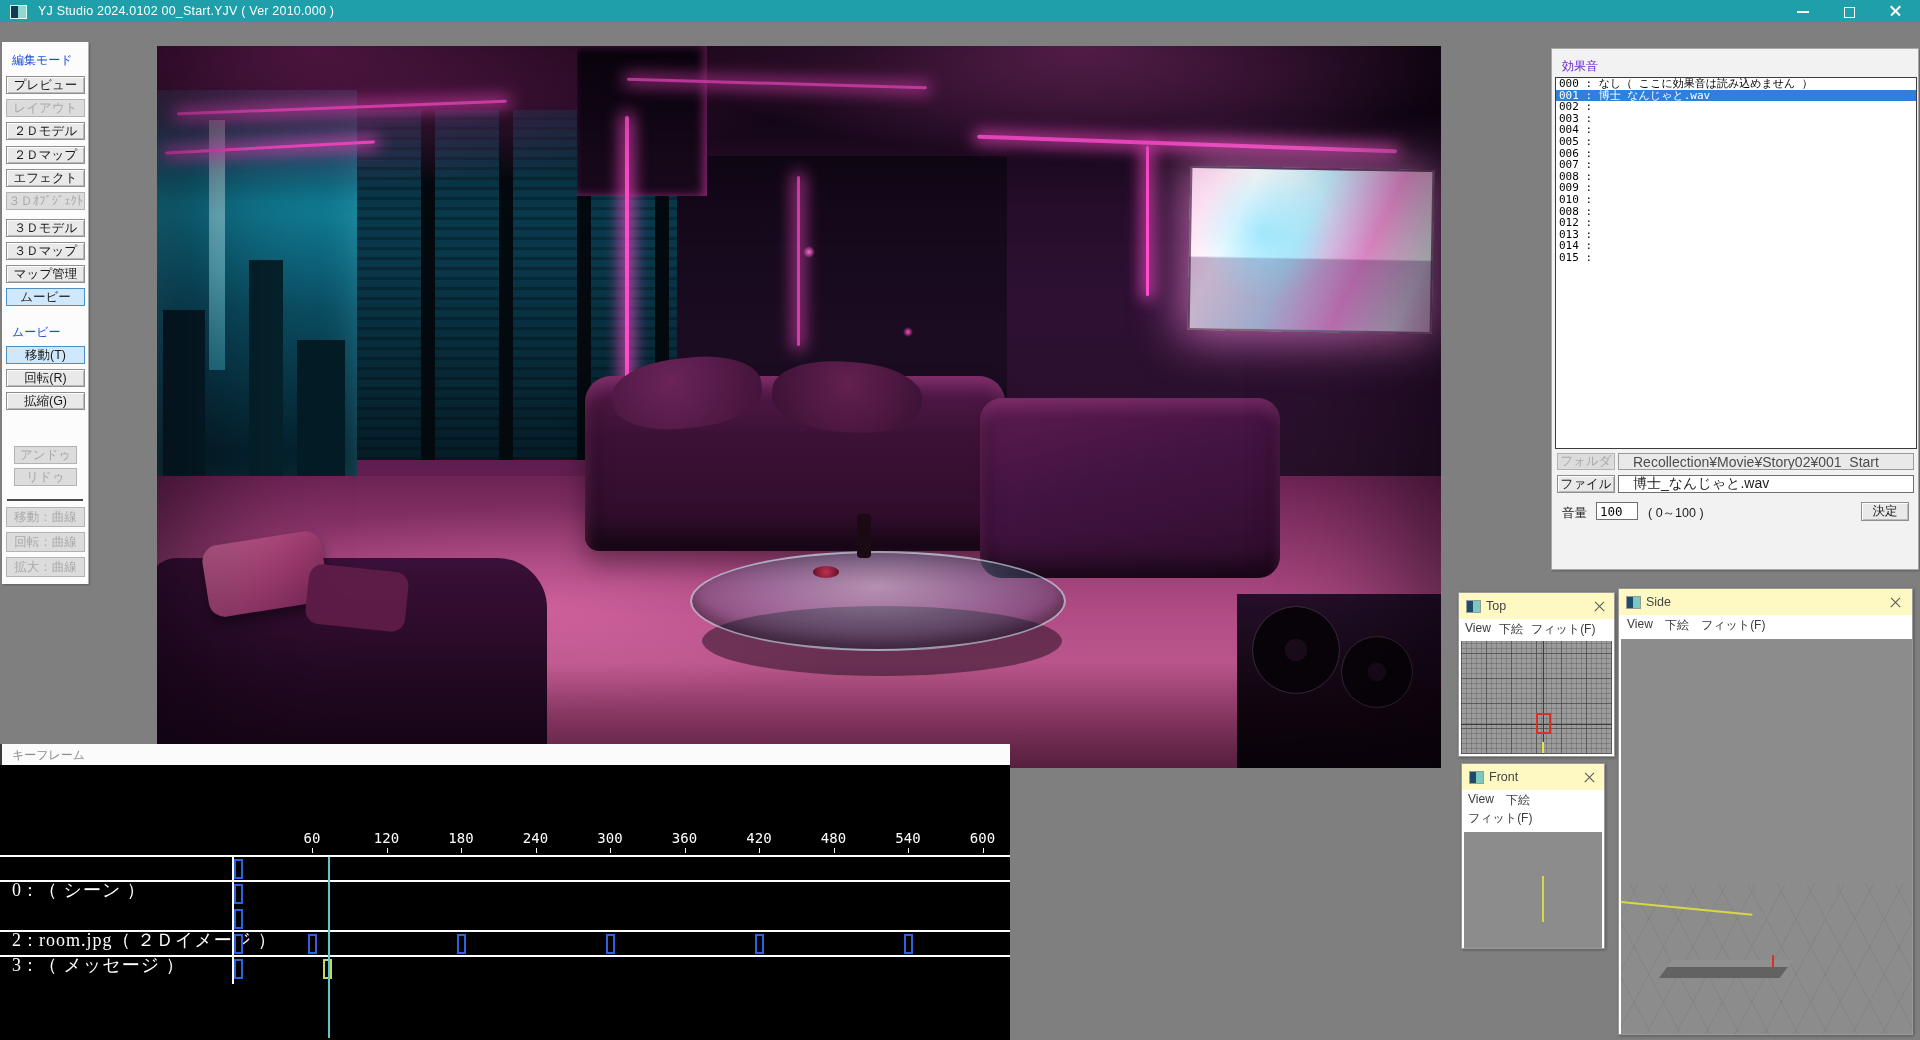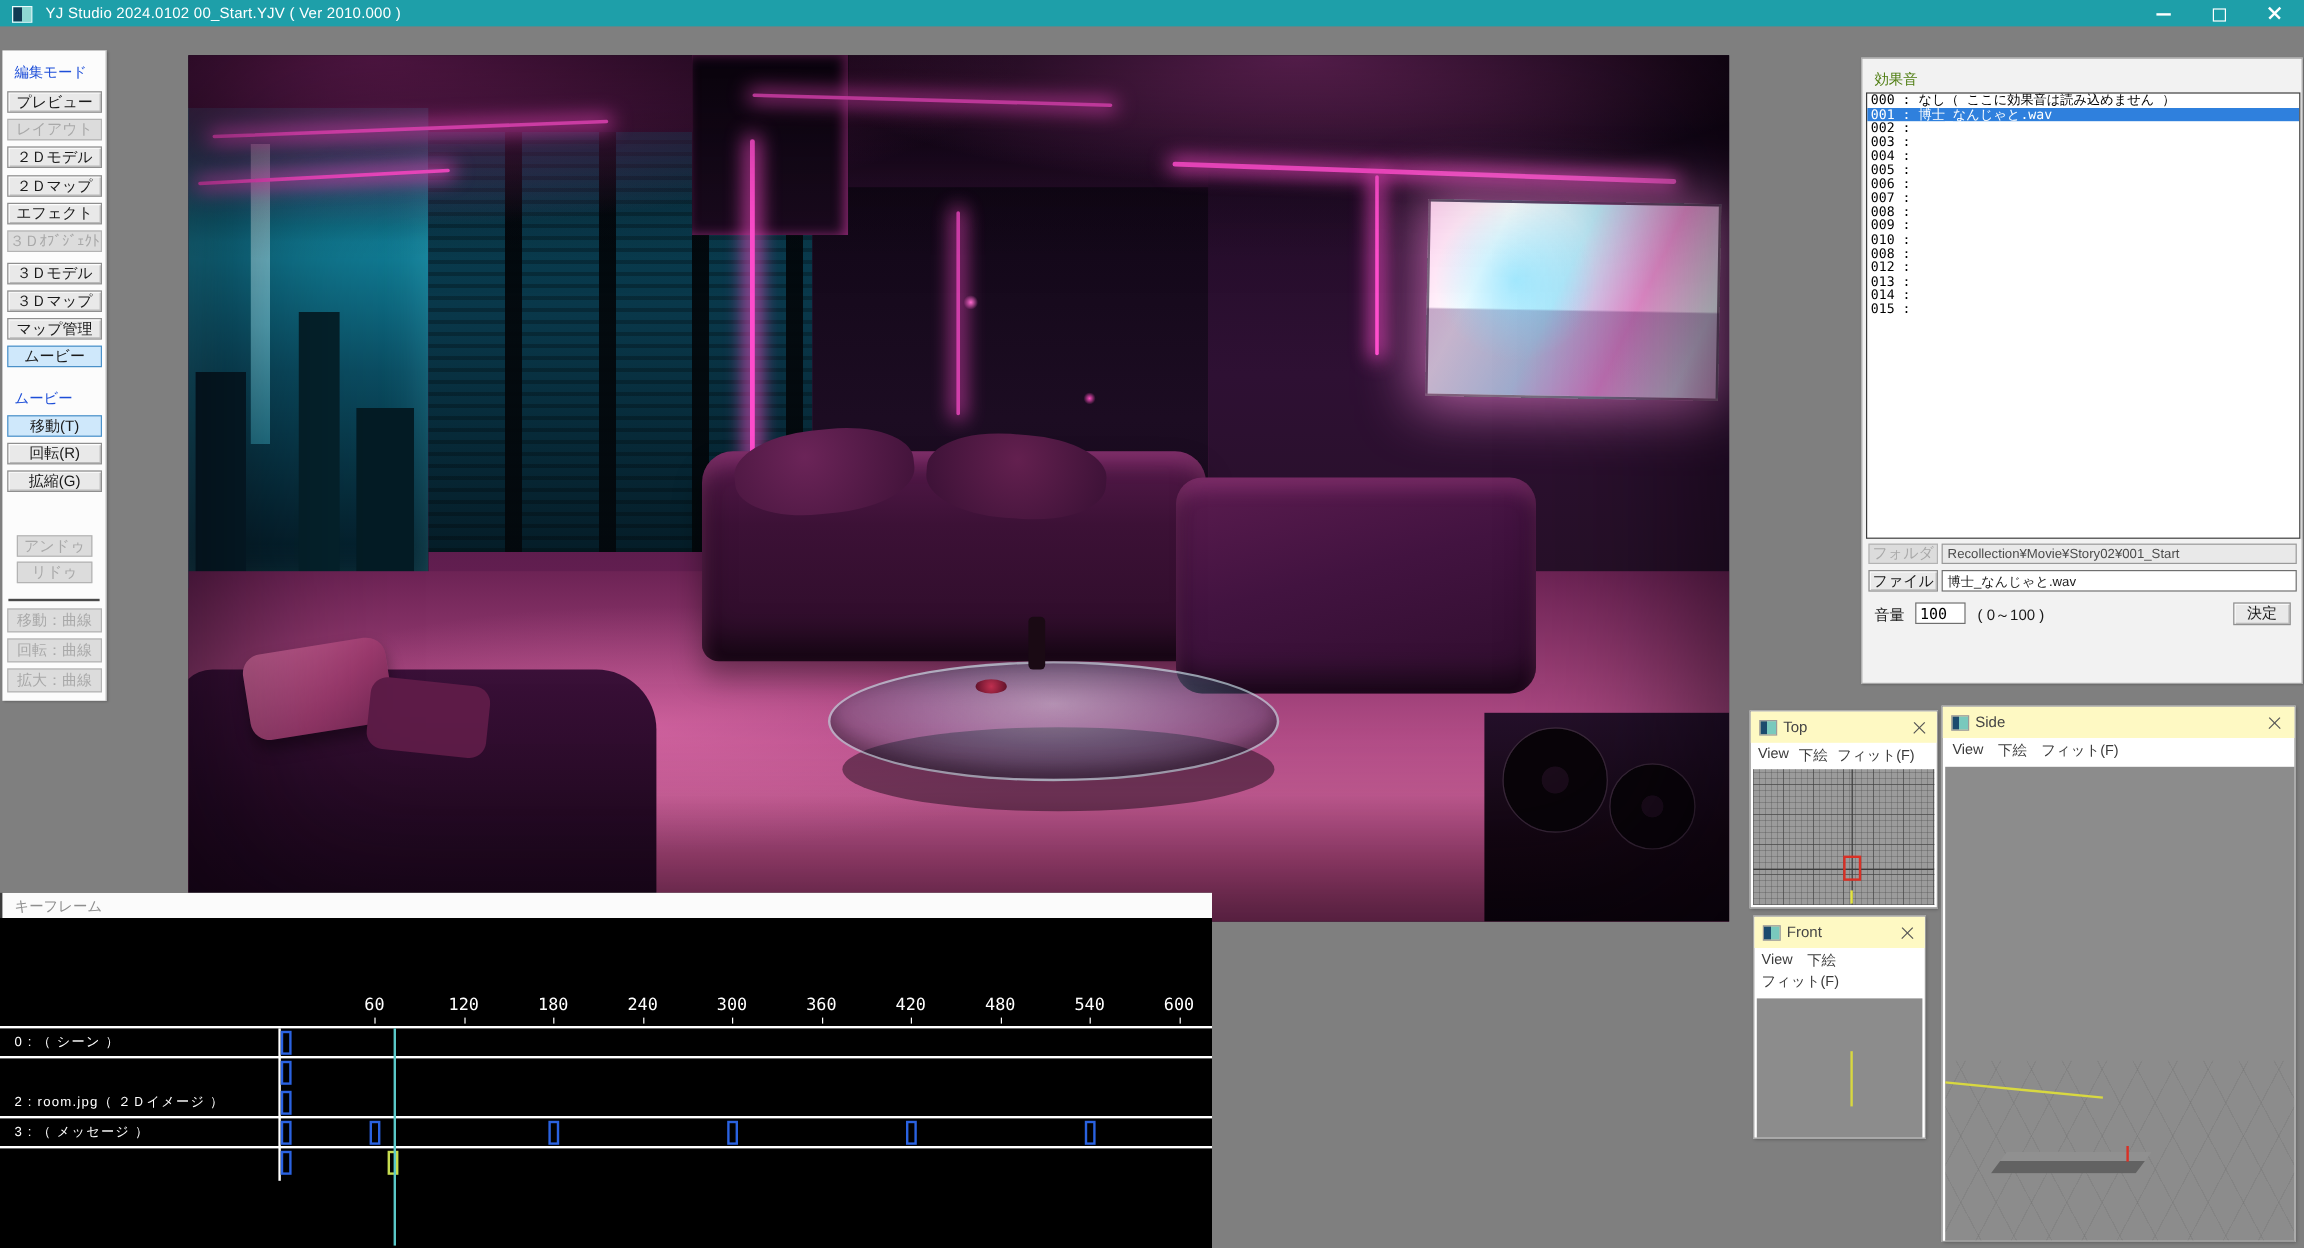--- a/index.html
+++ b/index.html
@@ -18,42 +18,42 @@
   .wbtn .x1{transform:rotate(45deg)}.wbtn .x2{transform:rotate(-45deg)}
   .menubar{left:0;top:22px;width:1920px;height:20px;background:#f0f0f0;border-bottom:1px solid #d9d9d9;z-index:9}
   .menubar span{position:relative;display:inline-block;padding:3px 10px 0 10px;font-size:12.5px}
   .menubar .dis{color:#9b9b9b}
   
   .b{box-sizing:border-box;background:#e9e9e9;border:1px solid #8f8f8f;text-align:center;
      box-shadow:inset 1px 1px 0 #fdfdfd,inset -1px -1px 0 #b9b9b9;font-size:12.5px;
      display:flex;align-items:center;justify-content:center;white-space:nowrap}
   .b.dis{color:#a9a9a9;background:#dcdcdc;border-color:#b3b3b3;box-shadow:none}
   .b.act{background:#cfe8fb;border:1px solid #4a90c8;box-shadow:none}
-  .field{box-sizing:border-box;background:#fff;border:1px solid #6f6f6f;padding:1px 4px;
-         font-size:11px;display:flex;align-items:center;white-space:nowrap;overflow:hidden}
+  .field{box-sizing:border-box;background:#fff;border:1px solid #6f6f6f;padding:1px 14px;
+         font-size:14px;display:flex;align-items:center;white-space:nowrap;overflow:hidden}
   .field.ro{background:#e9e9e9;border-color:#9a9a9a;color:#4c4c4c}
   input.tf{box-sizing:border-box;background:#fff;border:1px solid #6f6f6f;font-size:12.5px;
            font-family:"DejaVu Sans Mono","Liberation Mono",monospace;padding:0 3px}
   
   .side-panel{left:2px;top:42px;width:86px;height:542px;background:#fcfcfc;border-right:1px solid #b0b0b0;
               box-shadow:1px 1px 2px rgba(0,0,0,.25);z-index:3}
   .sb-h{position:absolute;left:10px;color:#1d4ed8;font-size:12px}
   .sb{position:absolute;left:4px;width:79px;height:18px}
   .sb-div{position:absolute;left:5px;width:76px;height:2px;background:#4a4a4a}
   
   #preview{left:157px;top:46px;width:1284px;height:722px;overflow:hidden;background:#1c0a20;z-index:1}
   #preview .abs{position:absolute}
   .neon{position:absolute;background:#ff4ccd;box-shadow:0 0 16px 4px rgba(255,76,205,.85);border-radius:2px}
   .pv-sub{position:absolute;left:0;right:0;top:640px;text-align:center;color:#fff;
           font-family:"DejaVu Serif","Liberation Serif",serif;font-size:38px;letter-spacing:2px;
           text-shadow:0 2px 8px rgba(0,0,0,.75),0 0 2px rgba(0,0,0,.9)}
   
   .snd-panel{left:1551px;top:48px;width:368px;height:522px;background:#f2f2f2;border:1px solid #a8a8a8;
              box-shadow:1px 1px 2px rgba(0,0,0,.25);z-index:3;box-sizing:border-box}
-  .snd-title{position:absolute;left:10px;top:9px;color:#4d7c0f;font-size:12px}
+  .snd-title{position:absolute;left:10px;top:9px;color:#6d28d9;font-size:12px}
   .snd-list{position:absolute;left:3px;top:28px;width:360px;height:370px;background:#fff;border:1px solid #3c3c3c;overflow:hidden}
   .snd-row{height:11.6px;line-height:11.6px;font-family:"DejaVu Sans Mono","Liberation Mono",monospace;
            font-size:11px;color:#000;padding-left:3px;white-space:nowrap}
   .snd-row.sel{background:#2f80dd;color:#fff}
   
   .vp{position:absolute;background:#fff;border:1px solid #9a9a9a;box-shadow:1px 1px 3px rgba(0,0,0,.3);box-sizing:border-box}
   .vp-title{position:absolute;left:0;top:0;right:0;height:26px;background:#fef9c3}
   .vp-ico{position:absolute;left:7px;top:7px;width:13px;height:11px;border:1px solid #9a9a9a;
           background:linear-gradient(90deg,#1c4b6e 0 45%,#79c9bd 45% 100%)}
   .vp-name{position:absolute;left:27px;top:6px;font-size:12.5px;color:#454545}
@@ -69,22 +69,22 @@
       repeating-linear-gradient(90deg,rgba(50,50,50,.5) 0 1px,transparent 1px 25px)}
   
   .kf-panel{left:0;top:744px;width:1010px;height:296px;z-index:4;background:#000}
   .kf-title{position:absolute;left:0;top:0;width:1010px;height:21px;background:#fbfbfb;
             border-left:2px solid #3a3a3a;box-sizing:border-box}
   .kf-title span{position:absolute;left:10px;top:3px;color:#8e8e8e;font-size:12px}
   .ruler-num{position:absolute;width:48px;text-align:center;color:#fff;font-size:14px;
              font-family:"DejaVu Sans Mono","Liberation Mono",monospace}
   .ruler-tick{position:absolute;width:1px;height:5px;background:#fff}
   .trk{position:absolute;left:0;width:1010px;height:23px;border-bottom:2px solid #fff;box-sizing:content-box}
-  .trk span{position:absolute;left:12px;top:4px;font-size:11px;letter-spacing:1px;color:#fff;
-            font-family:Liberation Sans, sans-serif;white-space:nowrap}
+  .trk span{position:absolute;left:12px;top:21px;font-size:18px;letter-spacing:1px;color:#fff;
+            font-family:Liberation Serif, serif;white-space:nowrap}
   .trk.hl span{color:#ffff55}
   .kmark{position:absolute;width:5px;height:16px;border:2px solid #2a62e0;background:#000}
   .kmark.sel{border-color:#c6dc50}
   .playhead{position:absolute;width:2px;background:#5ac8c8}
 </style>
 </head>
 <body>
 
 <div id="app">
 

